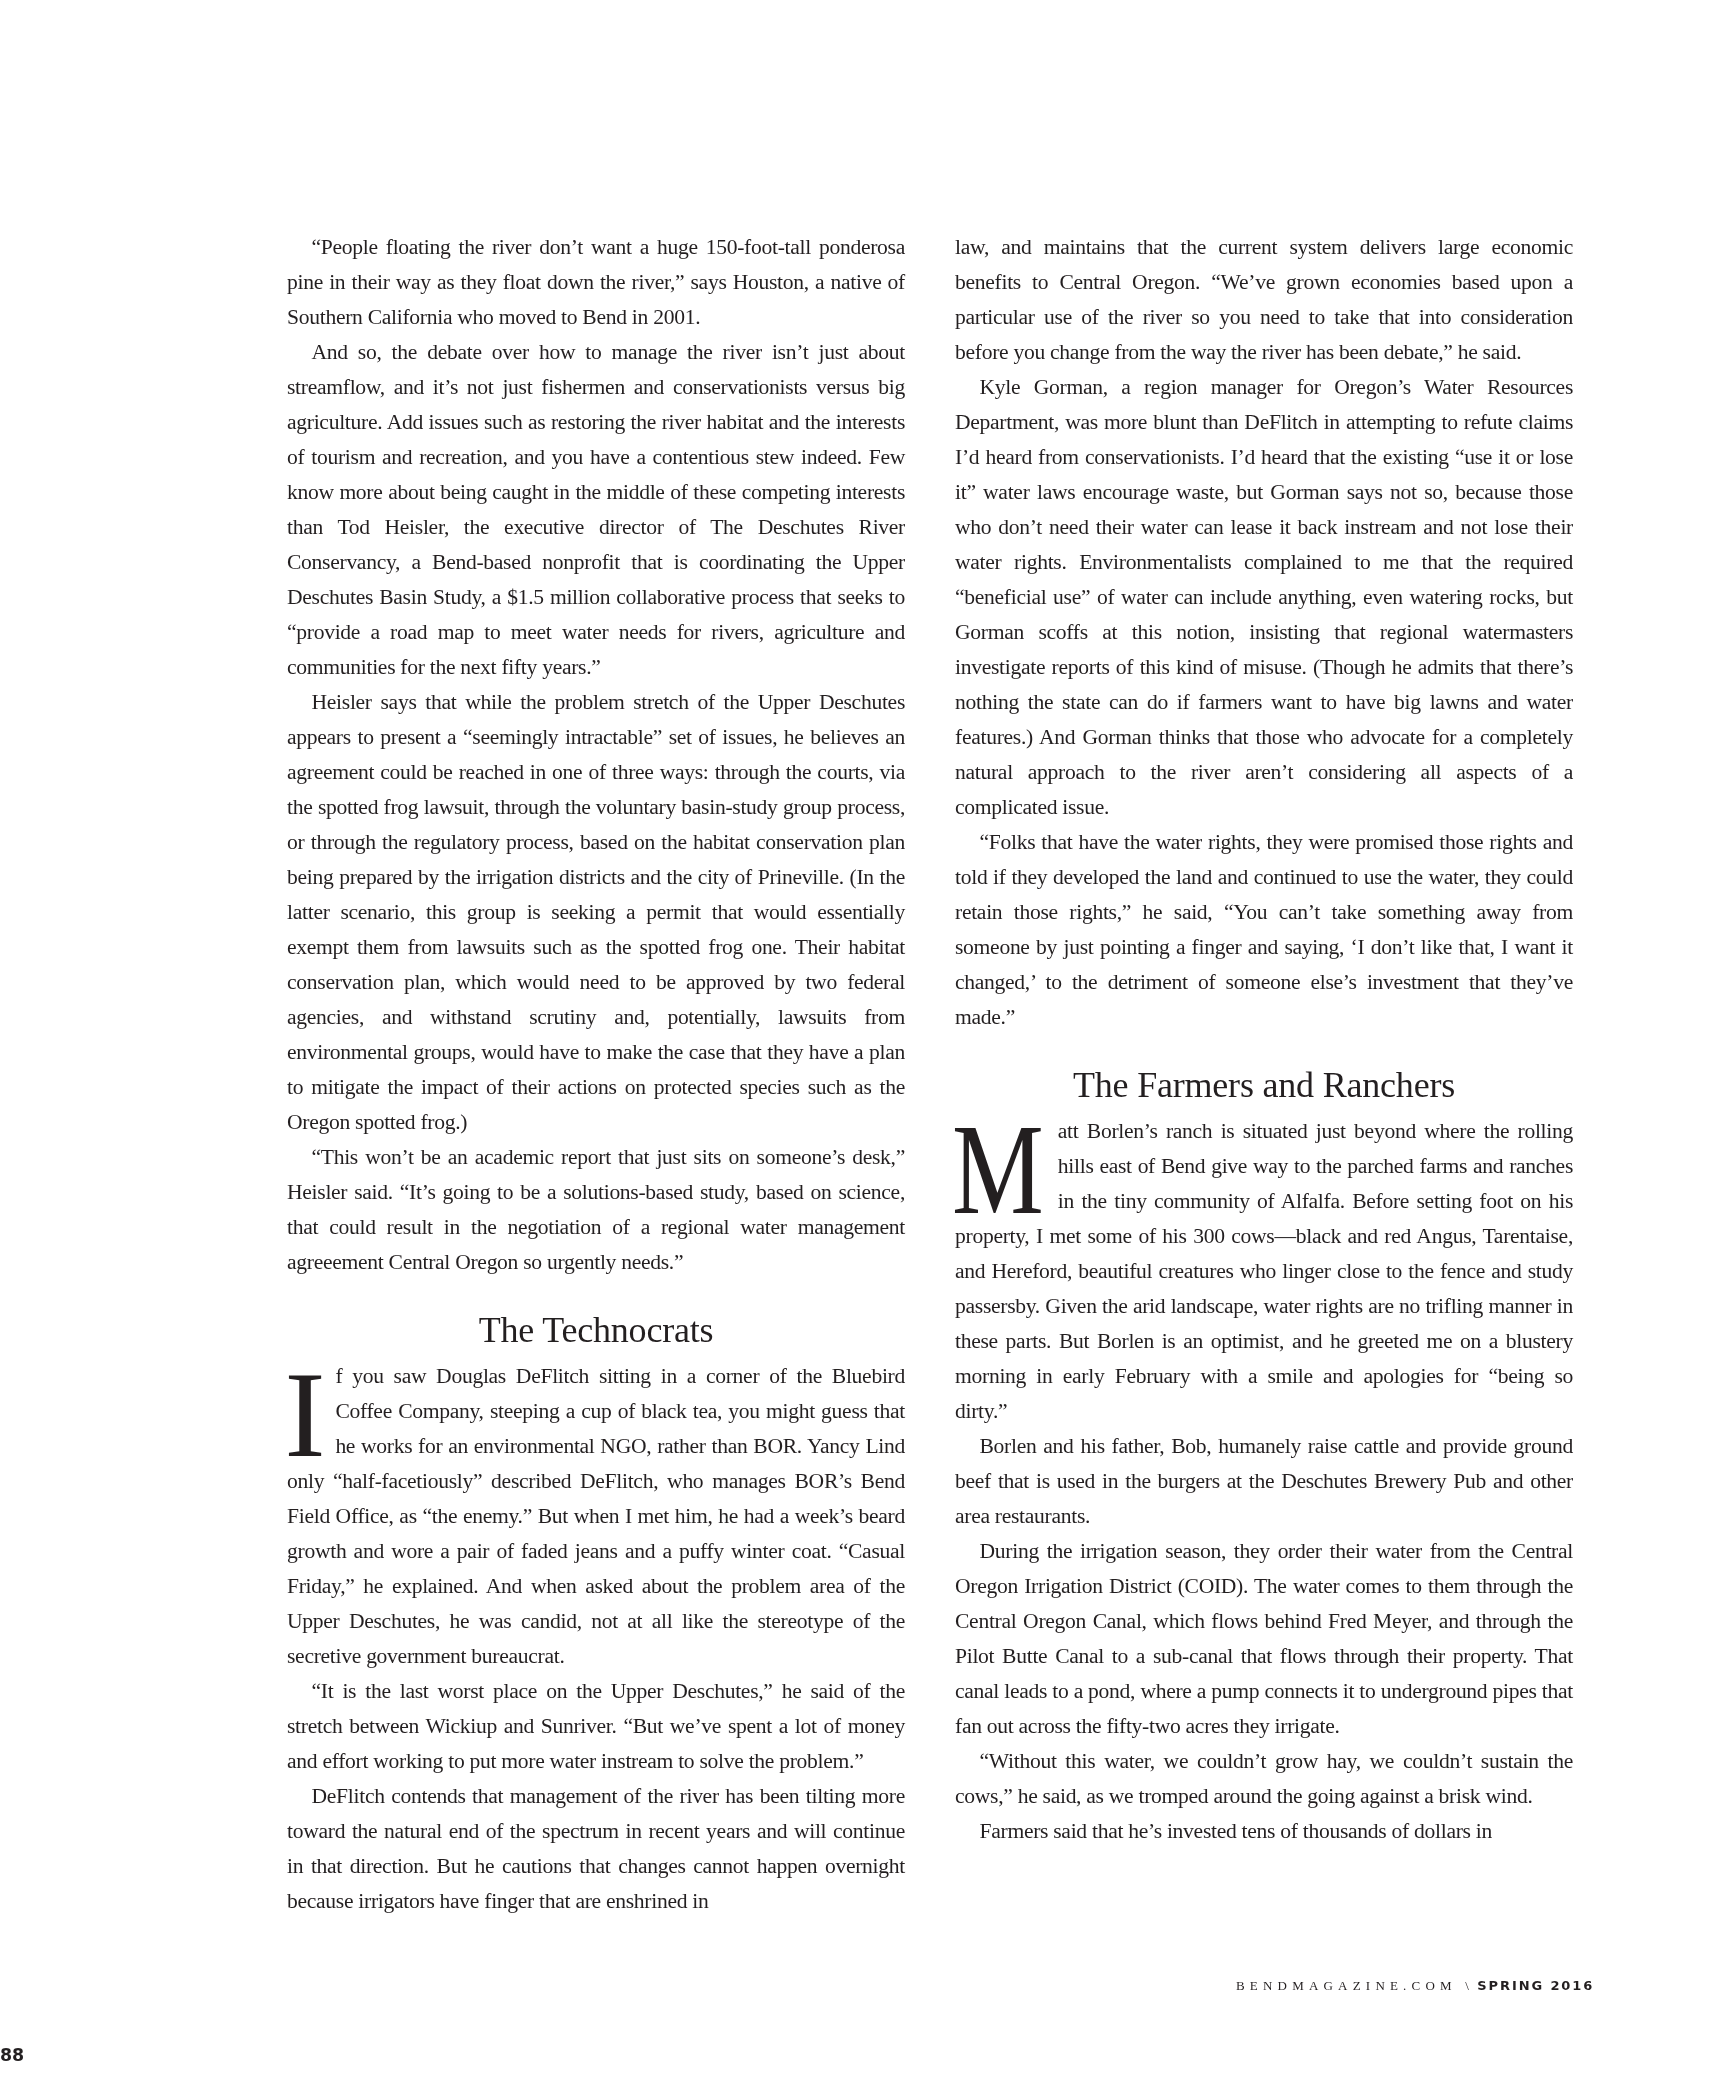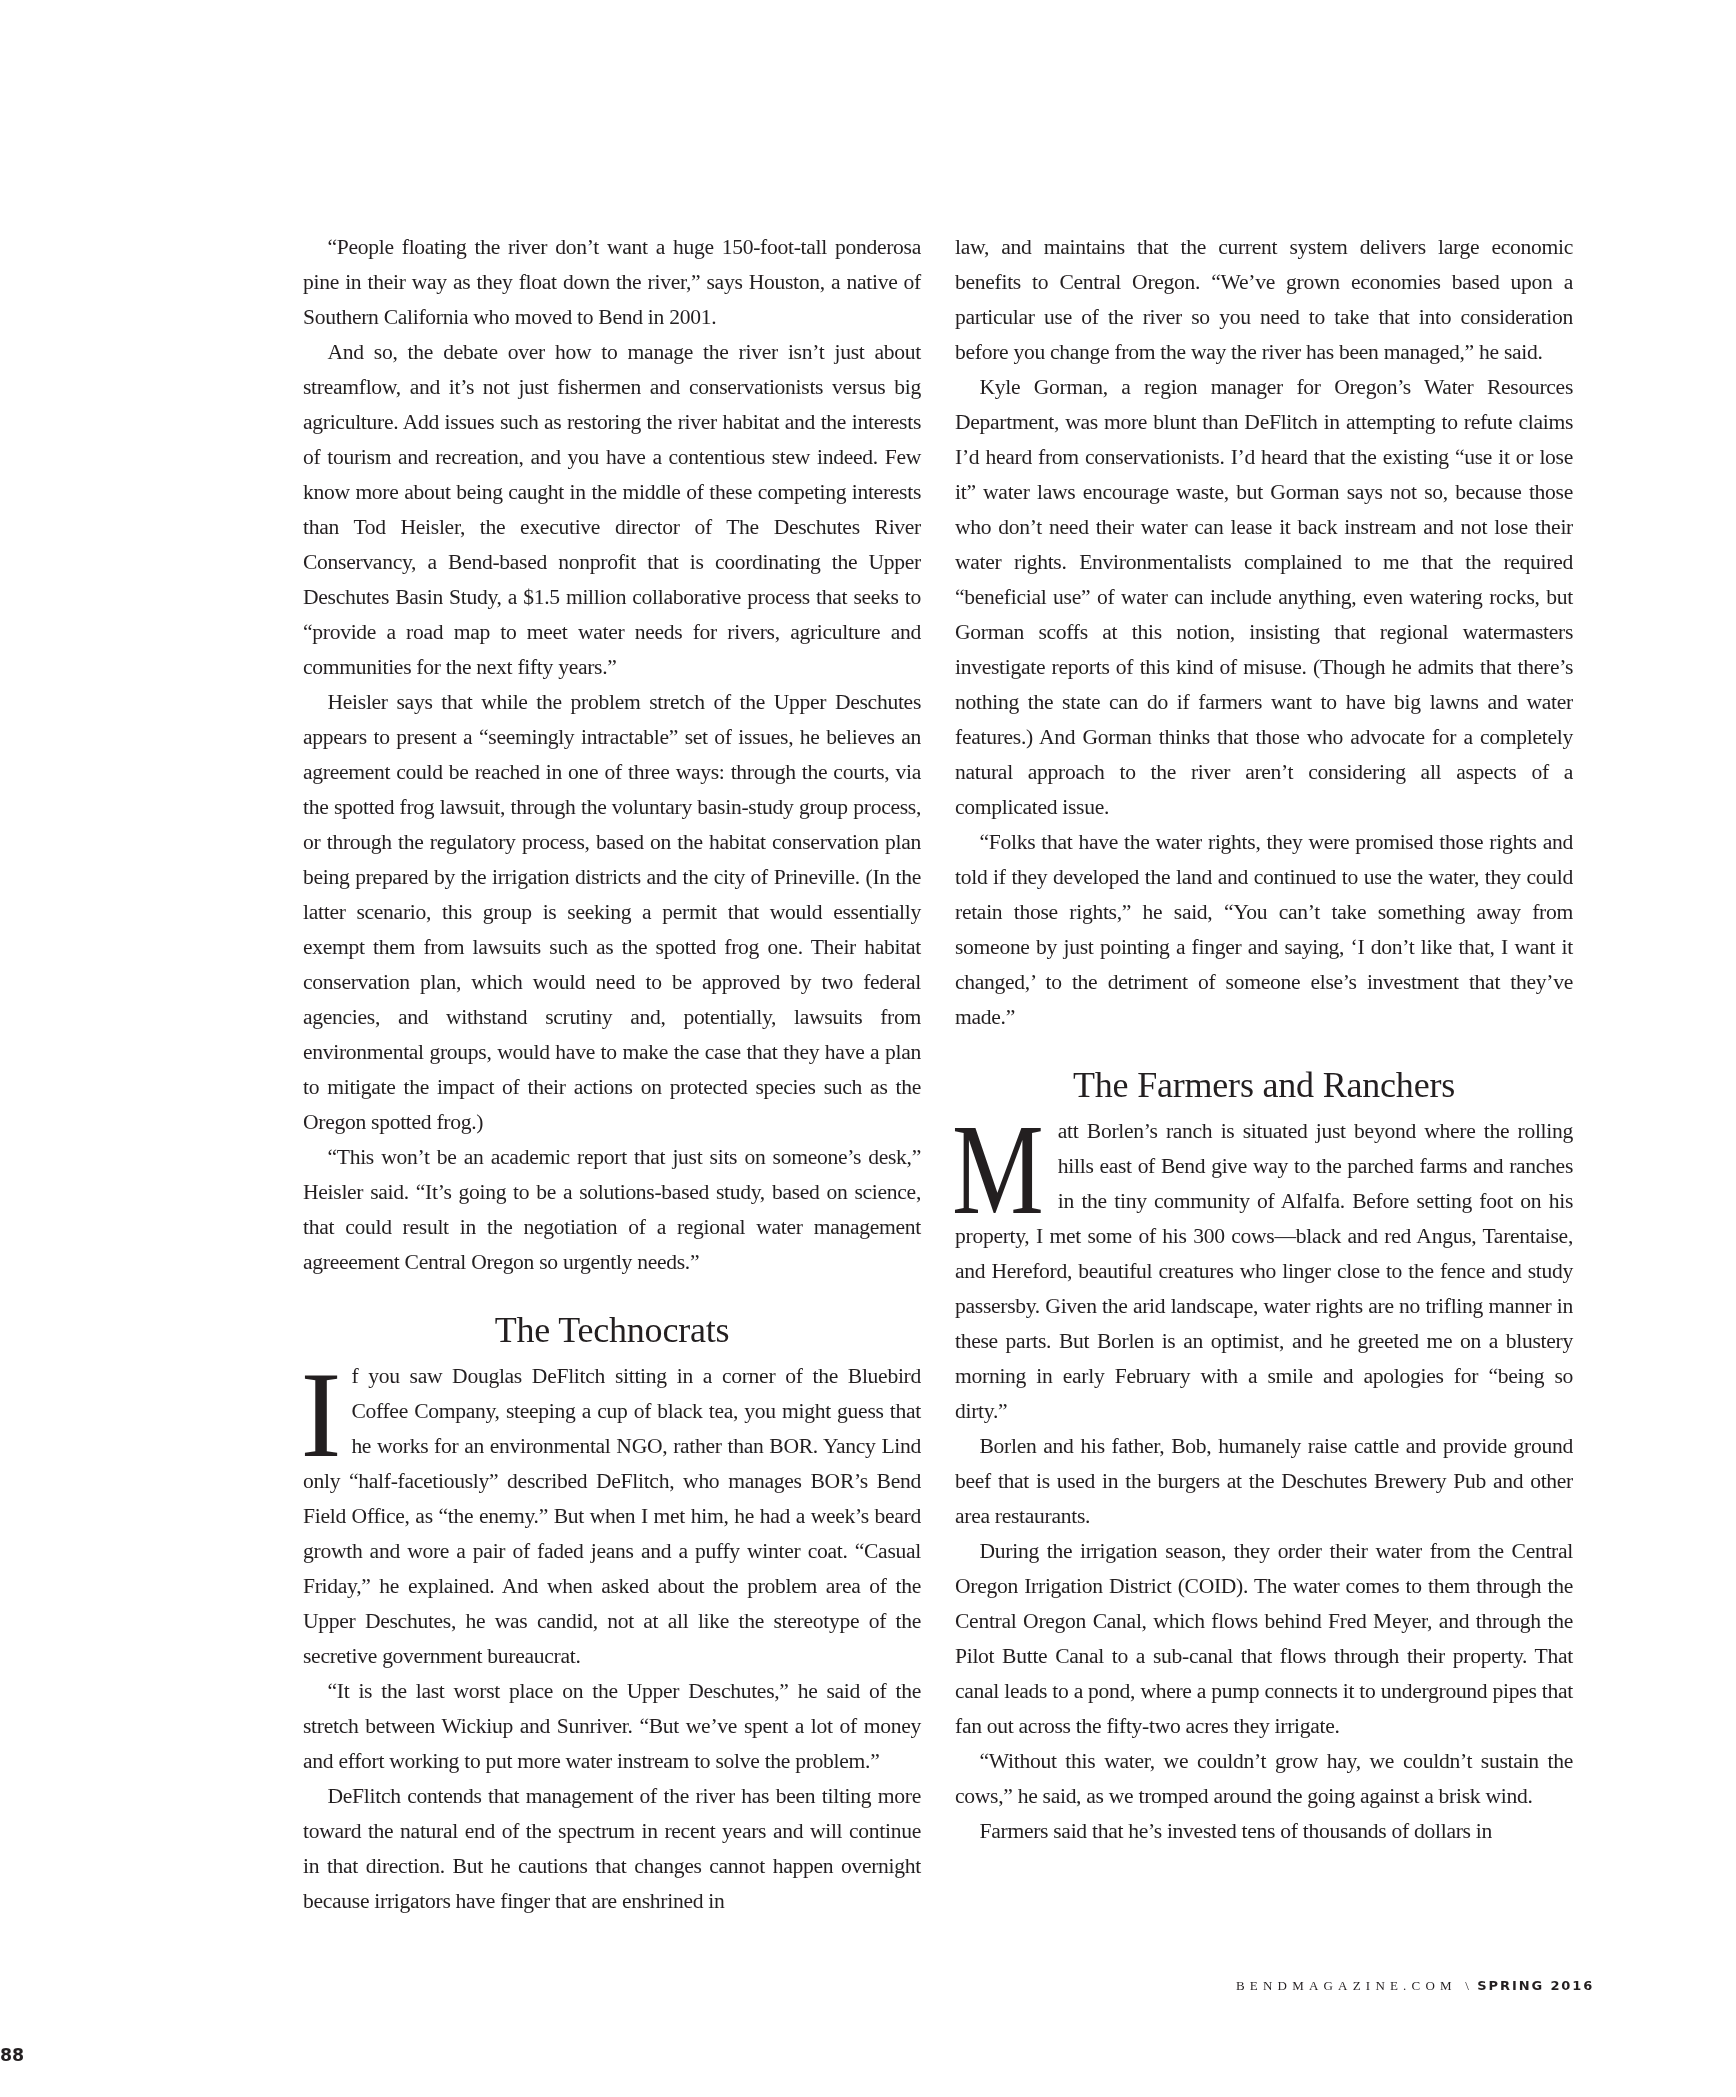--- a/index.html
+++ b/index.html
@@ -3,21 +3,21 @@
 <meta charset="utf-8">
 <style>
   html, body { margin: 0; padding: 0; background: #ffffff; }
   body { width: 1736px; height: 2097px; position: relative; overflow: hidden; color: #231f20; }
   .col {
     position: absolute; top: 230px; width: 618px;
     font-family: "Liberation Serif", "DejaVu Serif", serif;
     font-size: 21.6px; line-height: 35px;
     text-align: justify; hyphens: auto; letter-spacing: -0.3px;
   }
-  .col-left { left: 303px; }
+  .col-left { left: 287px; }
   .col-right { left: 955px; }
   .col p { margin: 0; text-indent: 24.5px; }
   .col p.noindent { text-indent: 0; }
   .col h2 {
     font-family: "Liberation Serif", "DejaVu Serif", serif;
     font-weight: normal; font-size: 36px; line-height: 39px;
     text-align: center; margin: 31px 0 9px 0; letter-spacing: -0.2px;
   }
   .dropcap {
     float: left; font-family: "Liberation Serif", "DejaVu Serif", serif;
@@ -43,21 +43,21 @@
   <p>And so, the debate over how to manage the river isn’t just about streamflow, and it’s not just fishermen and conservationists versus big agriculture. Add issues such as restoring the river habitat and the interests of tourism and recreation, and you have a contentious stew indeed. Few know more about being caught in the middle of these competing interests than Tod Heisler, the executive director of The Deschutes River Conservancy, a Bend-based nonprofit that is coordinating the Upper Deschutes Basin Study, a $1.5 million collaborative process that seeks to “provide a road map to meet water needs for rivers, agriculture and communities for the next fifty years.”</p>
   <p>Heisler says that while the problem stretch of the Upper Deschutes appears to present a “seemingly intractable” set of issues, he believes an agreement could be reached in one of three ways: through the courts, via the spotted frog lawsuit, through the voluntary basin-study group process, or through the regulatory process, based on the habitat conservation plan being prepared by the irrigation districts and the city of Prineville. (In the latter scenario, this group is seeking a permit that would essentially exempt them from lawsuits such as the spotted frog one. Their habitat conservation plan, which would need to be approved by two federal agencies, and withstand scrutiny and, potentially, lawsuits from environmental groups, would have to make the case that they have a plan to mitigate the impact of their actions on protected species such as the Oregon spotted frog.)</p>
   <p>“This won’t be an academic report that just sits on someone’s desk,” Heisler said. “It’s going to be a solutions-based study, based on science, that could result in the negotiation of a regional water management agreeement Central Oregon so urgently needs.”</p>
   <h2>The Technocrats</h2>
   <p class="noindent"><span class="dropcap">I</span><span>f you saw Douglas DeFlitch sitting in a corner of the Bluebird Coffee Company, steeping a cup of black tea, you might guess that he works for an environmental NGO, rather than BOR. Yancy Lind only “half-facetiously” described DeFlitch, who manages BOR’s Bend Field Office, as “the enemy.” But when I met him, he had a week’s beard growth and wore a pair of faded jeans and a puffy winter coat. “Casual Friday,” he explained. And when asked about the problem area of the Upper Deschutes, he was candid, not at all like the stereotype of the secretive government bureaucrat.</span></p>
   <p>“It is the last worst place on the Upper Deschutes,” he said of the stretch between Wickiup and Sunriver. “But we’ve spent a lot of money and effort working to put more water instream to solve the problem.”</p>
   <p>DeFlitch contends that management of the river has been tilting more toward the natural end of the spectrum in recent years and will continue in that direction. But he cautions that changes cannot happen overnight because irrigators have finger that are enshrined in</p>
 </div>
 
 <div class="col col-right">
-  <p class="noindent">law, and maintains that the current system delivers large economic benefits to Central Oregon. “We’ve grown economies based upon a particular use of the river so you need to take that into consideration before you change from the way the river has been managed,” he said.</p>
+  <p class="noindent">law, and maintains that the current system delivers large economic benefits to Central Oregon. “We’ve grown economies based upon a particular use of the river so you need to take that into consideration before you change from the way the river has been debate,” he said.</p>
   <p>Kyle Gorman, a region manager for Oregon’s Water Resources Department, was more blunt than DeFlitch in attempting to refute claims I’d heard from conservationists. I’d heard that the existing “use it or lose it” water laws encourage waste, but Gorman says not so, because those who don’t need their water can lease it back instream and not lose their water rights. Environmentalists complained to me that the required “beneficial use” of water can include anything, even watering rocks, but Gorman scoffs at this notion, insisting that regional watermasters investigate reports of this kind of misuse. (Though he admits that there’s nothing the state can do if farmers want to have big lawns and water features.) And Gorman thinks that those who advocate for a completely natural approach to the river aren’t considering all aspects of a complicated issue.</p>
   <p>“Folks that have the water rights, they were promised those rights and told if they developed the land and continued to use the water, they could retain those rights,” he said, “You can’t take something away from someone by just pointing a finger and saying, ‘I don’t like that, I want it changed,’ to the detriment of someone else’s investment that they’ve made.”</p>
   <h2>The Farmers and Ranchers</h2>
   <p class="noindent"><span class="dropcap m">M</span><span>att Borlen’s ranch is situated just beyond where the rolling hills east of Bend give way to the parched farms and ranches in the tiny community of Alfalfa. Before setting foot on his property, I met some of his 300 cows—black and red Angus, Tarentaise, and Hereford, beautiful creatures who linger close to the fence and study passersby. Given the arid landscape, water rights are no trifling manner in these parts. But Borlen is an optimist, and he greeted me on a blustery morning in early February with a smile and apologies for “being so dirty.”</span></p>
   <p>Borlen and his father, Bob, humanely raise cattle and provide ground beef that is used in the burgers at the Deschutes Brewery Pub and other area restaurants.</p>
   <p>During the irrigation season, they order their water from the Central Oregon Irrigation District (COID). The water comes to them through the Central Oregon Canal, which flows behind Fred Meyer, and through the Pilot Butte Canal to a sub-canal that flows through their property. That canal leads to a pond, where a pump connects it to underground pipes that fan out across the fifty-two acres they irrigate.</p>
   <p>“Without this water, we couldn’t grow hay, we couldn’t sustain the cows,” he said, as we tromped around the going against a brisk wind.</p>
   <p>Farmers said that he’s invested tens of thousands of dollars in</p>
 </div>
 

